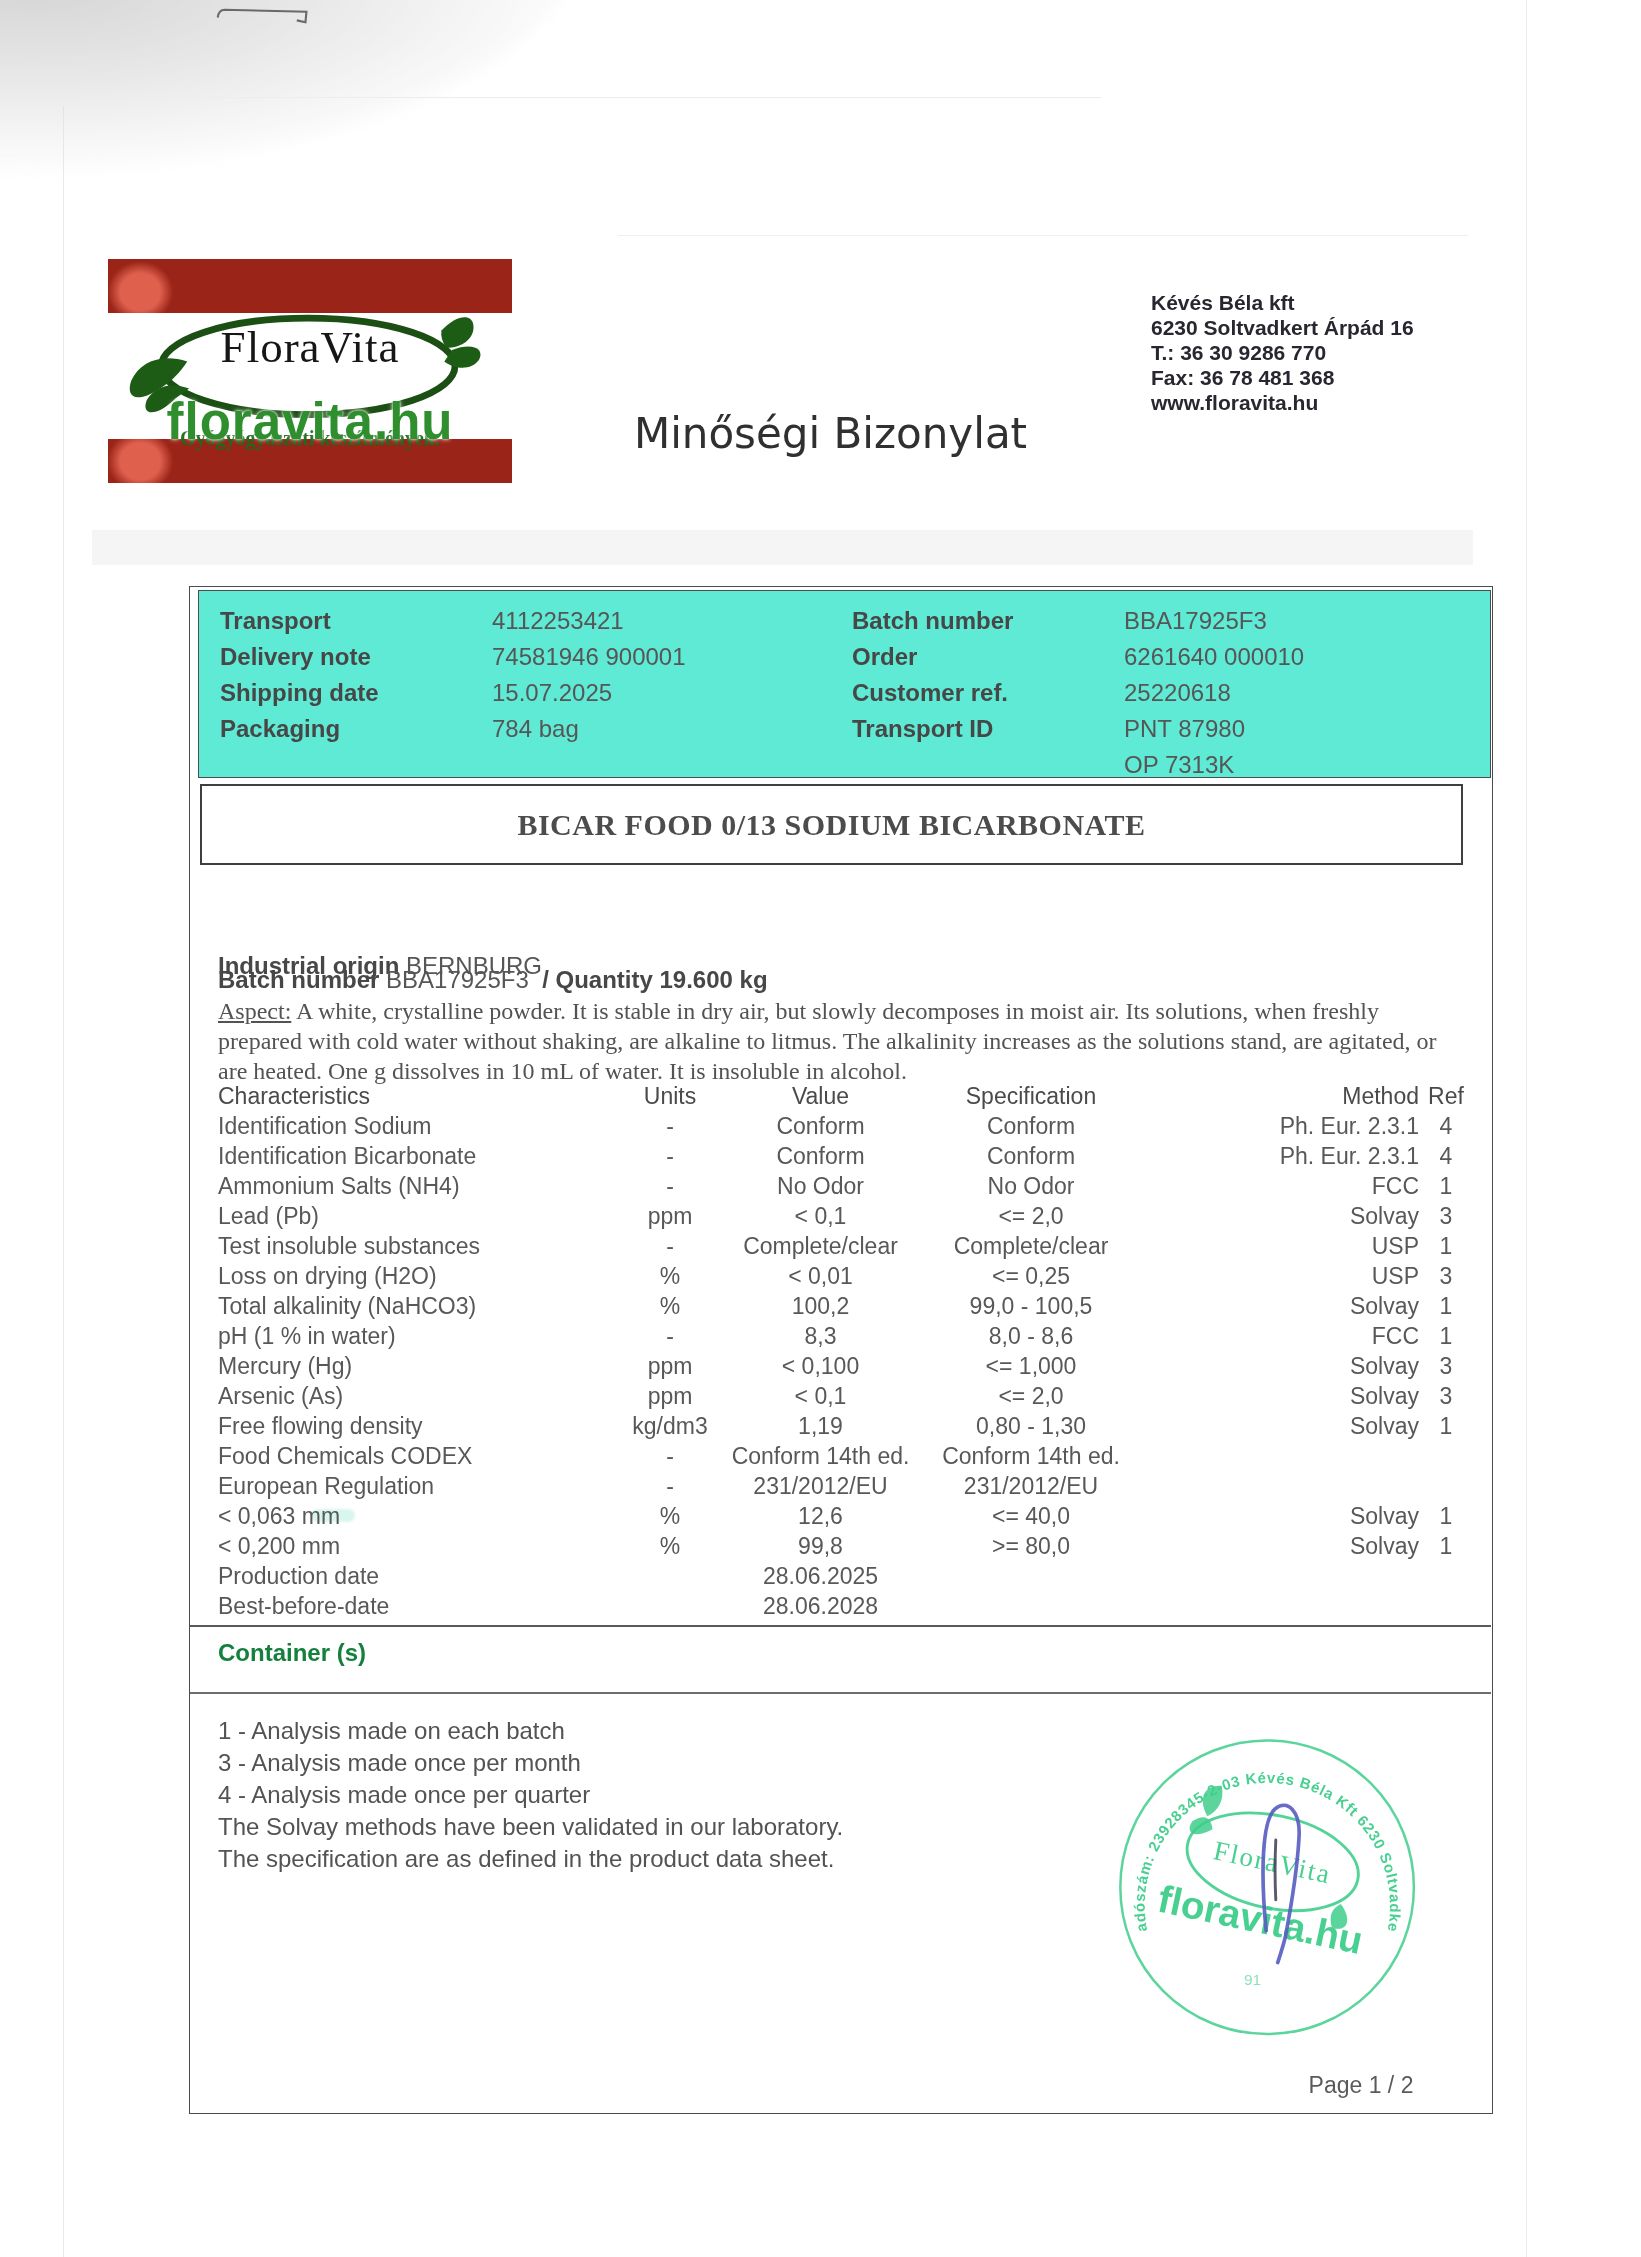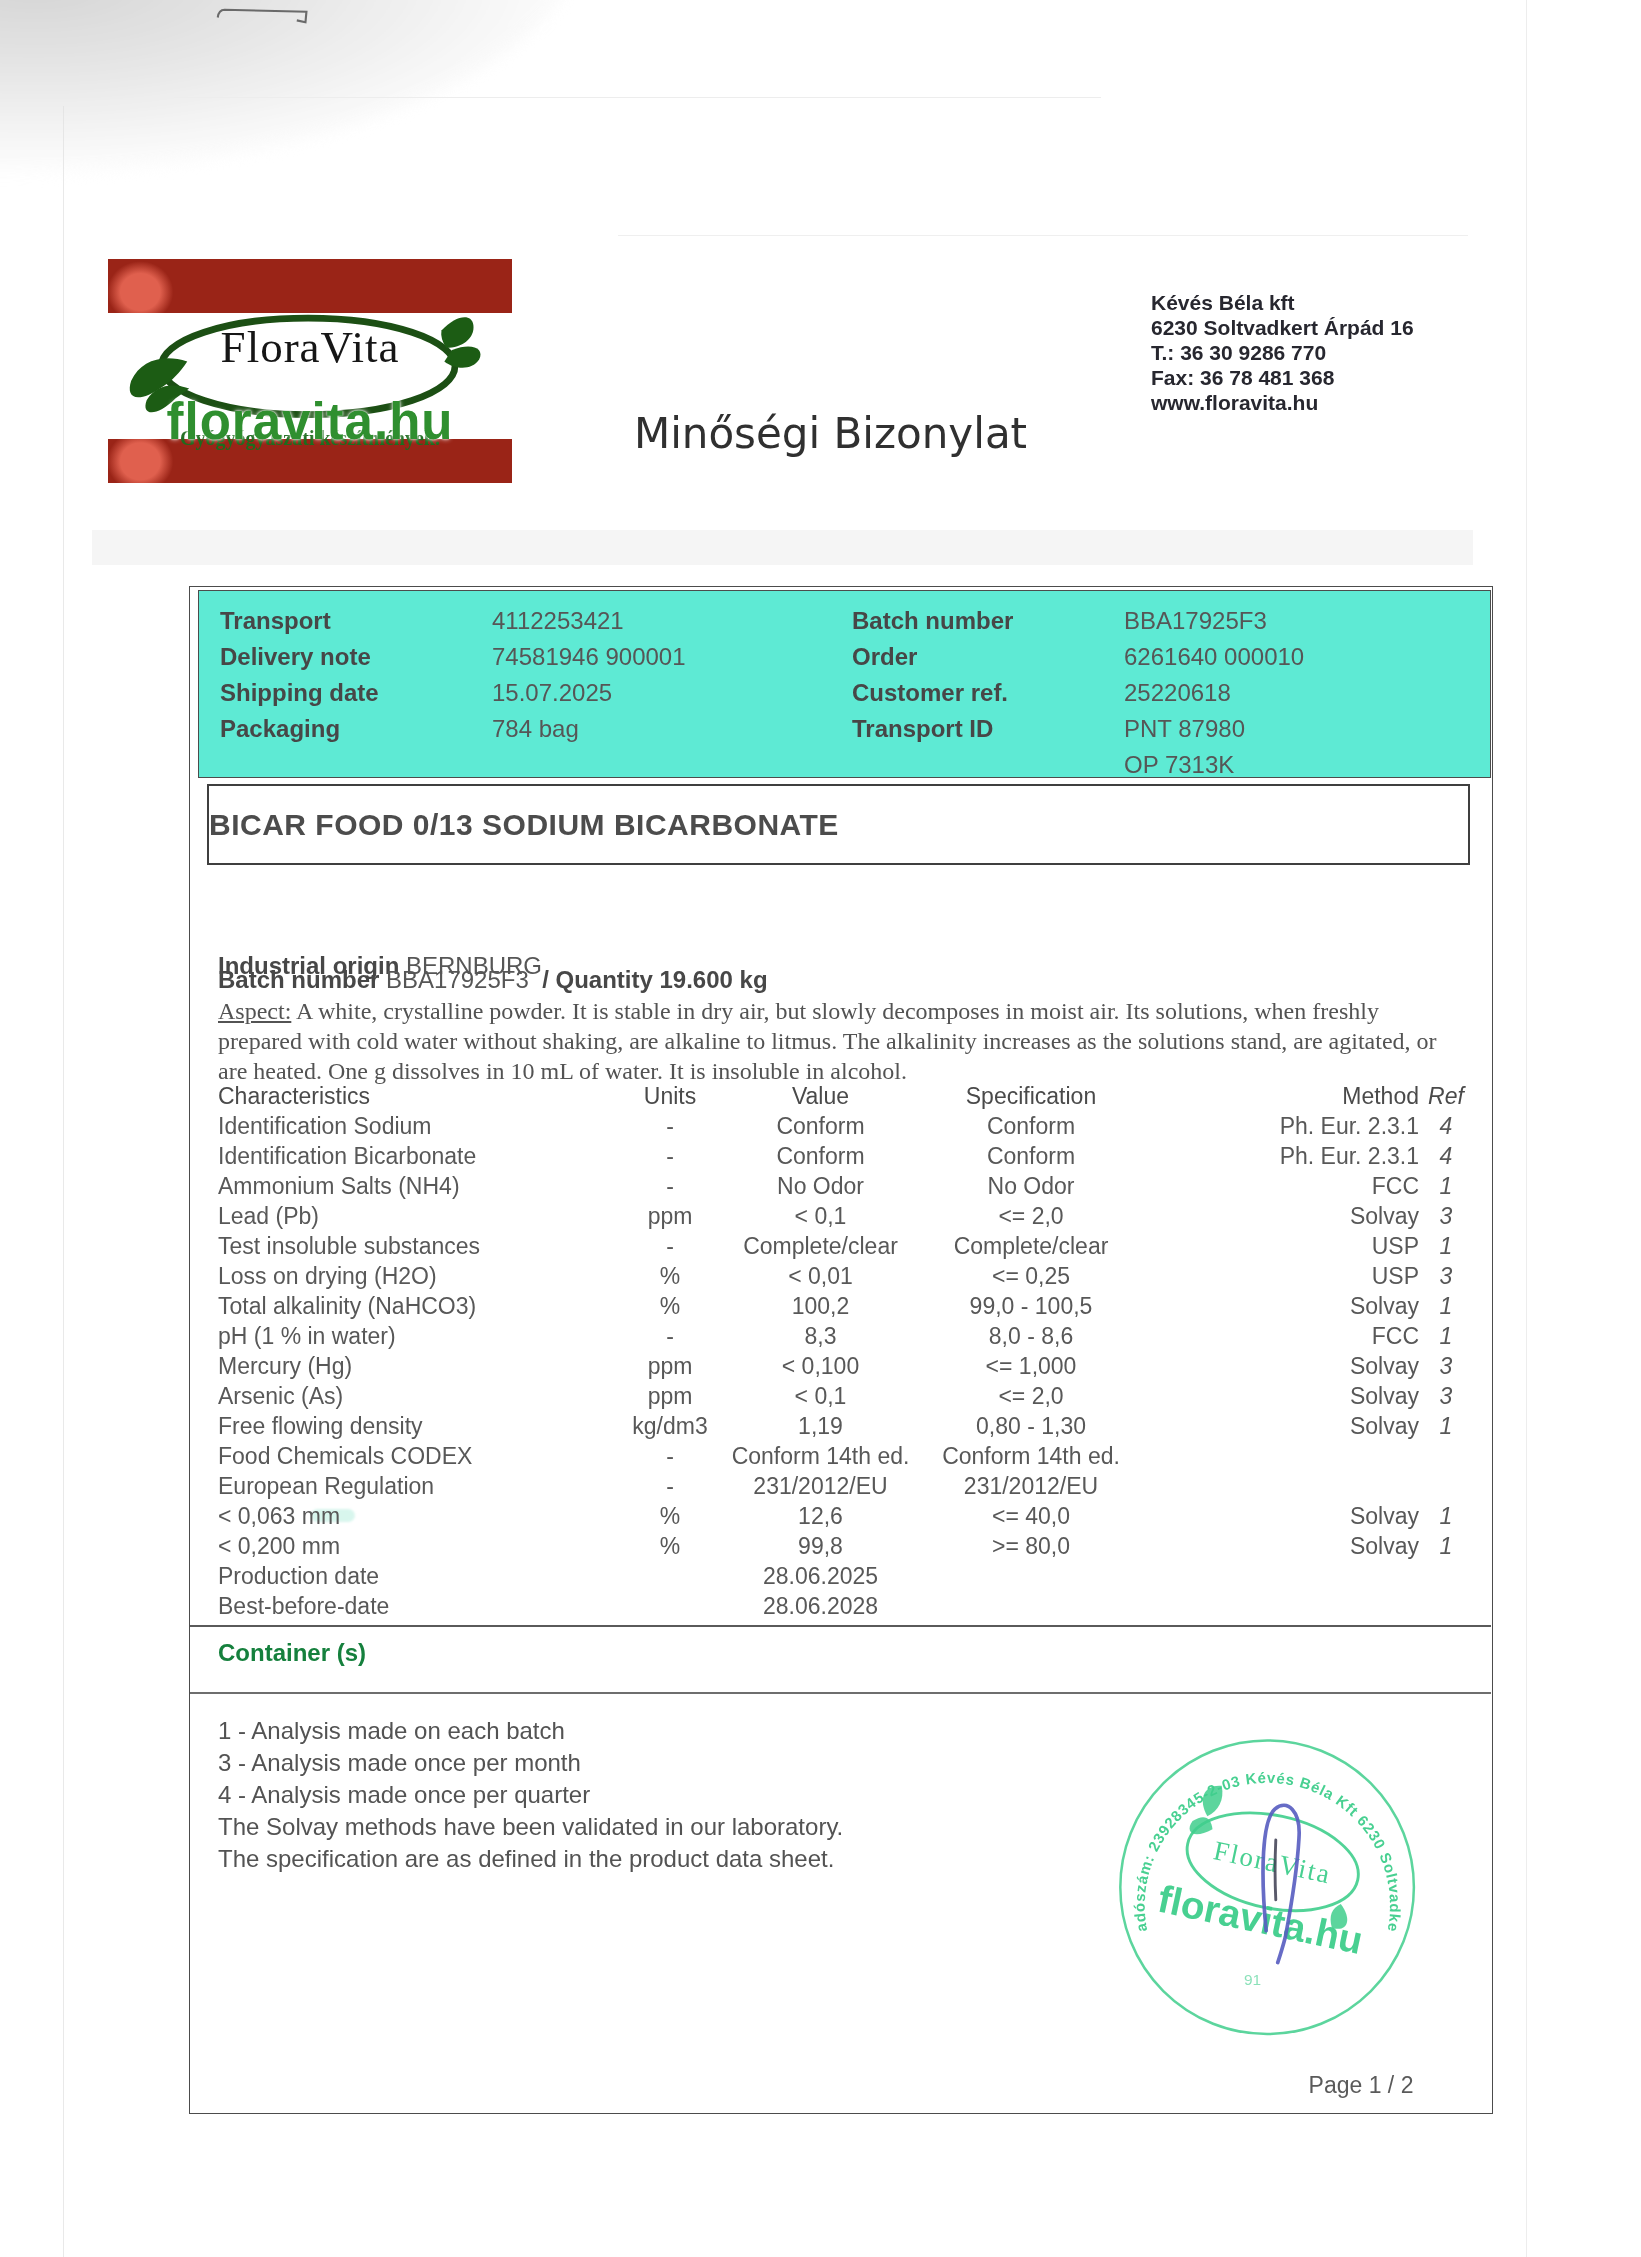--- a/index.html
+++ b/index.html
@@ -48,42 +48,42 @@
   
   .outer-box{left:189px;top:586px;width:1302px;height:1526px;border:1.9px solid #4c4c4c;}
   .ship-box{left:198px;top:590px;width:1291px;height:186px;border:1.9px solid #4c4c4c;background:#5eead4;}
   .ship-cols{position:absolute;left:0;top:11.6px;width:100%;display:flex;}
   .ship-col{display:flex;flex-direction:column;}
   .ship-col.left{width:632px;padding-left:21px;}
   .ship-col.right{width:618px;}
   .ship-row{display:flex;height:36px;align-items:center;font-size:24px;}
   .ship-label{width:272px;font-weight:bold;color:#474747;}
   .ship-value{color:#565656;}
-  .title-box{left:207px;top:784px;width:1259px;height:77px;border:2.9px solid #3f3f3f;
-    display:flex;align-items:center;justify-content:flex-start;}
+  .title-box{left:200px;top:784px;width:1259px;height:77px;border:2.9px solid #3f3f3f;
+    display:flex;align-items:center;justify-content:center;font-family:Liberation Serif, serif;}
   .title-box span{font-weight:bold;font-size:30px;color:#4c4c4c;letter-spacing:0.5px;}
 
   
   .origin-line{left:218px;top:908px;font-size:24px;color:#565656;margin-top:44px;}
   .batch-line{left:218px;top:966px;font-size:24px;color:#565656;}
   .b{font-weight:bold;color:#474747;}
   .aspect{left:218px;top:996px;width:1247px;font-size:24px;line-height:30px;color:#535353;font-family:Liberation Serif, serif;}
   .aspect-label{text-decoration:underline;}
 
   
   .char-table{left:218px;top:1081px;width:1255px;}
   table.chars{border-collapse:collapse;width:100%;font-size:23px;color:#585858;}
   table.chars th{font-weight:bold;color:#4a4a4a;}
   table.chars th,table.chars td{height:30px;padding:0;white-space:nowrap;font-weight:inherit;}
   .c0{width:398px;text-align:left;}
   .c1{width:108px;text-align:center;}
   .c2{width:193px;text-align:center;}
   .c3{width:228px;text-align:center;}
   .c4{width:218px;text-align:right;padding-left:56px !important;}
-  .c5{width:54px;text-align:center;font-style:italic;}
+  .c5{width:54px;text-align:center;}
 
   
   .rule{height:1.9px;background:#5a5a5a;}
   .rule1{left:190px;top:1625px;width:1301px;}
   .rule2{left:190px;top:1692px;width:1301px;background:#6e6e6e;height:1.5px;}
   .container-title{left:218px;top:1639px;font-size:24px;font-weight:bold;color:#15803d;}
   .notes{left:218px;top:1715px;font-size:24px;line-height:32px;color:#535353;}
   .notes p{margin:0;}
 
   

